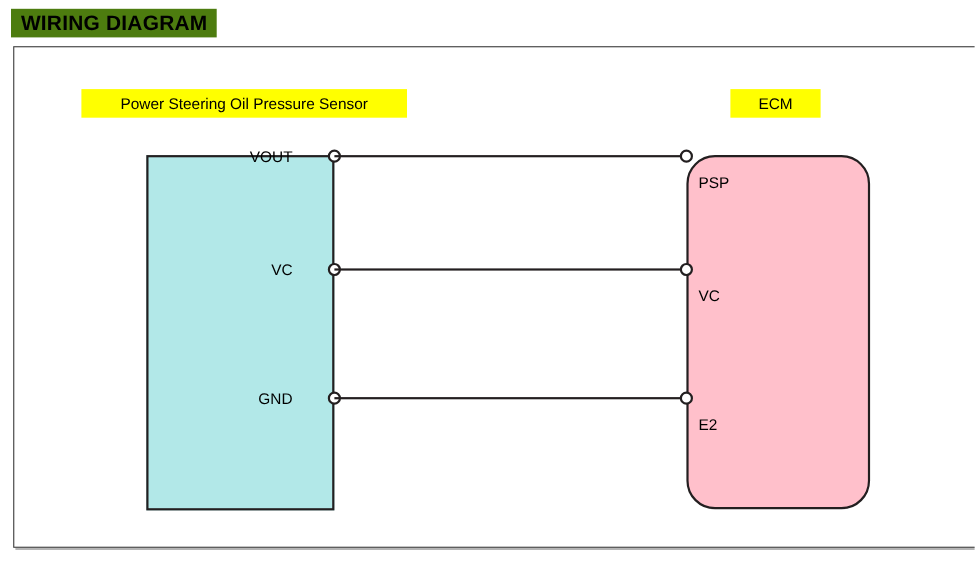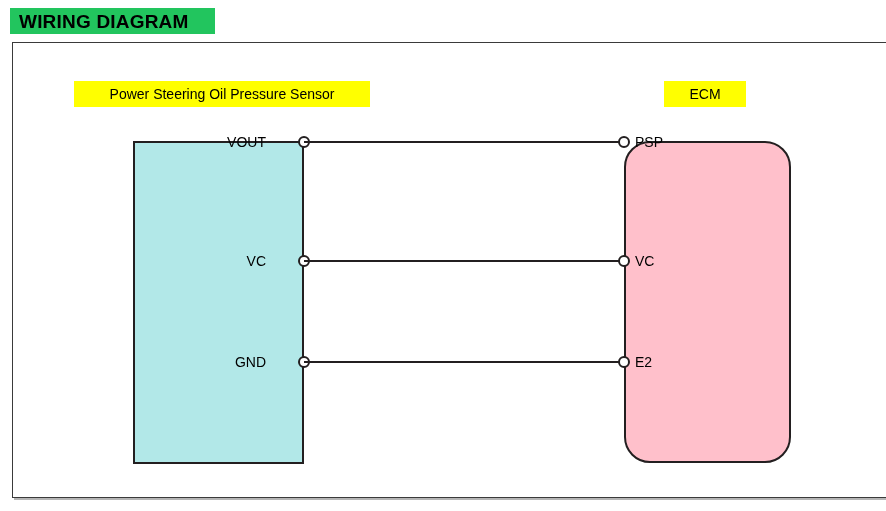--- a/index.html
+++ b/index.html
@@ -14,22 +14,22 @@
     position: relative;
     overflow: hidden;
   }
 
   
   #section-heading {
     position: absolute;
     left: 10px;
     top: 8px;
     height: 26px;
-    background: #22c55e;
-    padding: 0 26px 0 9px;
+    background: #4d7c0f;
+    padding: 0 8px 0 9px;
     display: flex;
     align-items: center;
     box-sizing: border-box;
   }
   #section-heading .heading-text {
     font-size: 19px;
     font-weight: bold;
     color: #000000;
     letter-spacing: 0.2px;
     line-height: 1;
@@ -146,20 +146,21 @@
     line-height: 18px;
     white-space: nowrap;
   }
   .pin-label-left {
     right: 607px;
     text-align: right;
   }
   .pin-label-right {
     left: 622px;
     text-align: left;
+    margin-top: 24px;
   }
 </style>
 </head>
 <body>
 
 <div id="section-heading">
   <span class="heading-text">WIRING DIAGRAM</span>
 </div>
 
 <div id="diagram-frame">
@@ -178,21 +179,21 @@
   <div id="wiring-layer">
 
     <div class="wire-row" style="top:87px;">
       <span class="pin-label pin-label-left">VOUT</span>
       <span class="terminal-dot terminal-left"></span>
       <span class="wire-line"></span>
       <span class="terminal-dot terminal-right"></span>
       <span class="pin-label pin-label-right">PSP</span>
     </div>
 
-    <div class="wire-row" style="top:206px;">
+    <div class="wire-row" style="top:190px;">
       <span class="pin-label pin-label-left">VC</span>
       <span class="terminal-dot terminal-left"></span>
       <span class="wire-line"></span>
       <span class="terminal-dot terminal-right"></span>
       <span class="pin-label pin-label-right">VC</span>
     </div>
 
     <div class="wire-row" style="top:307px;">
       <span class="pin-label pin-label-left">GND</span>
       <span class="terminal-dot terminal-left"></span>

